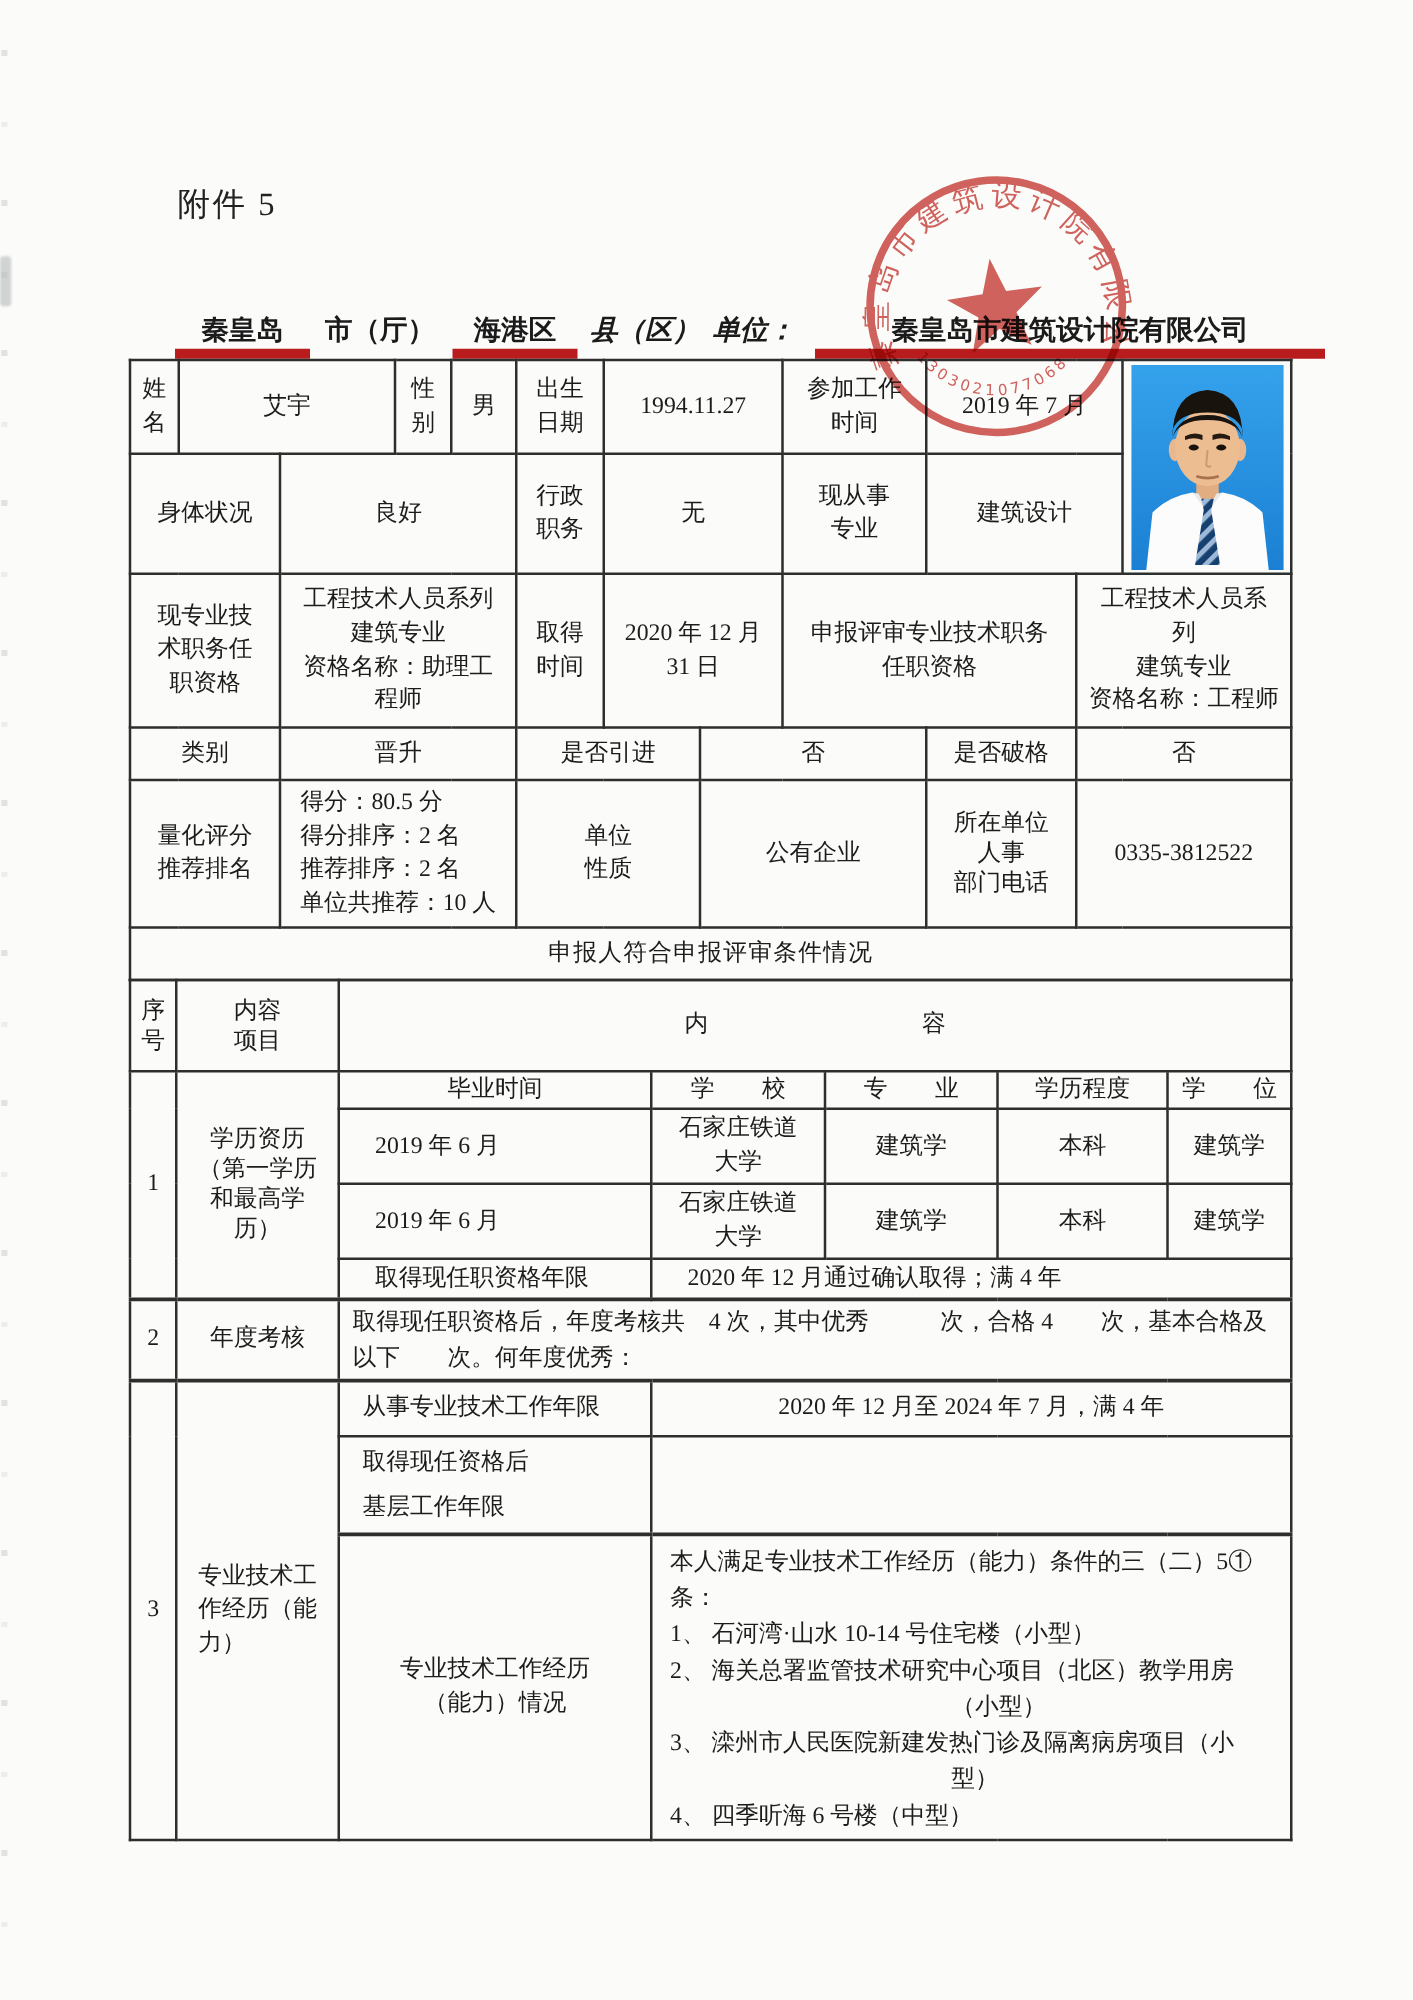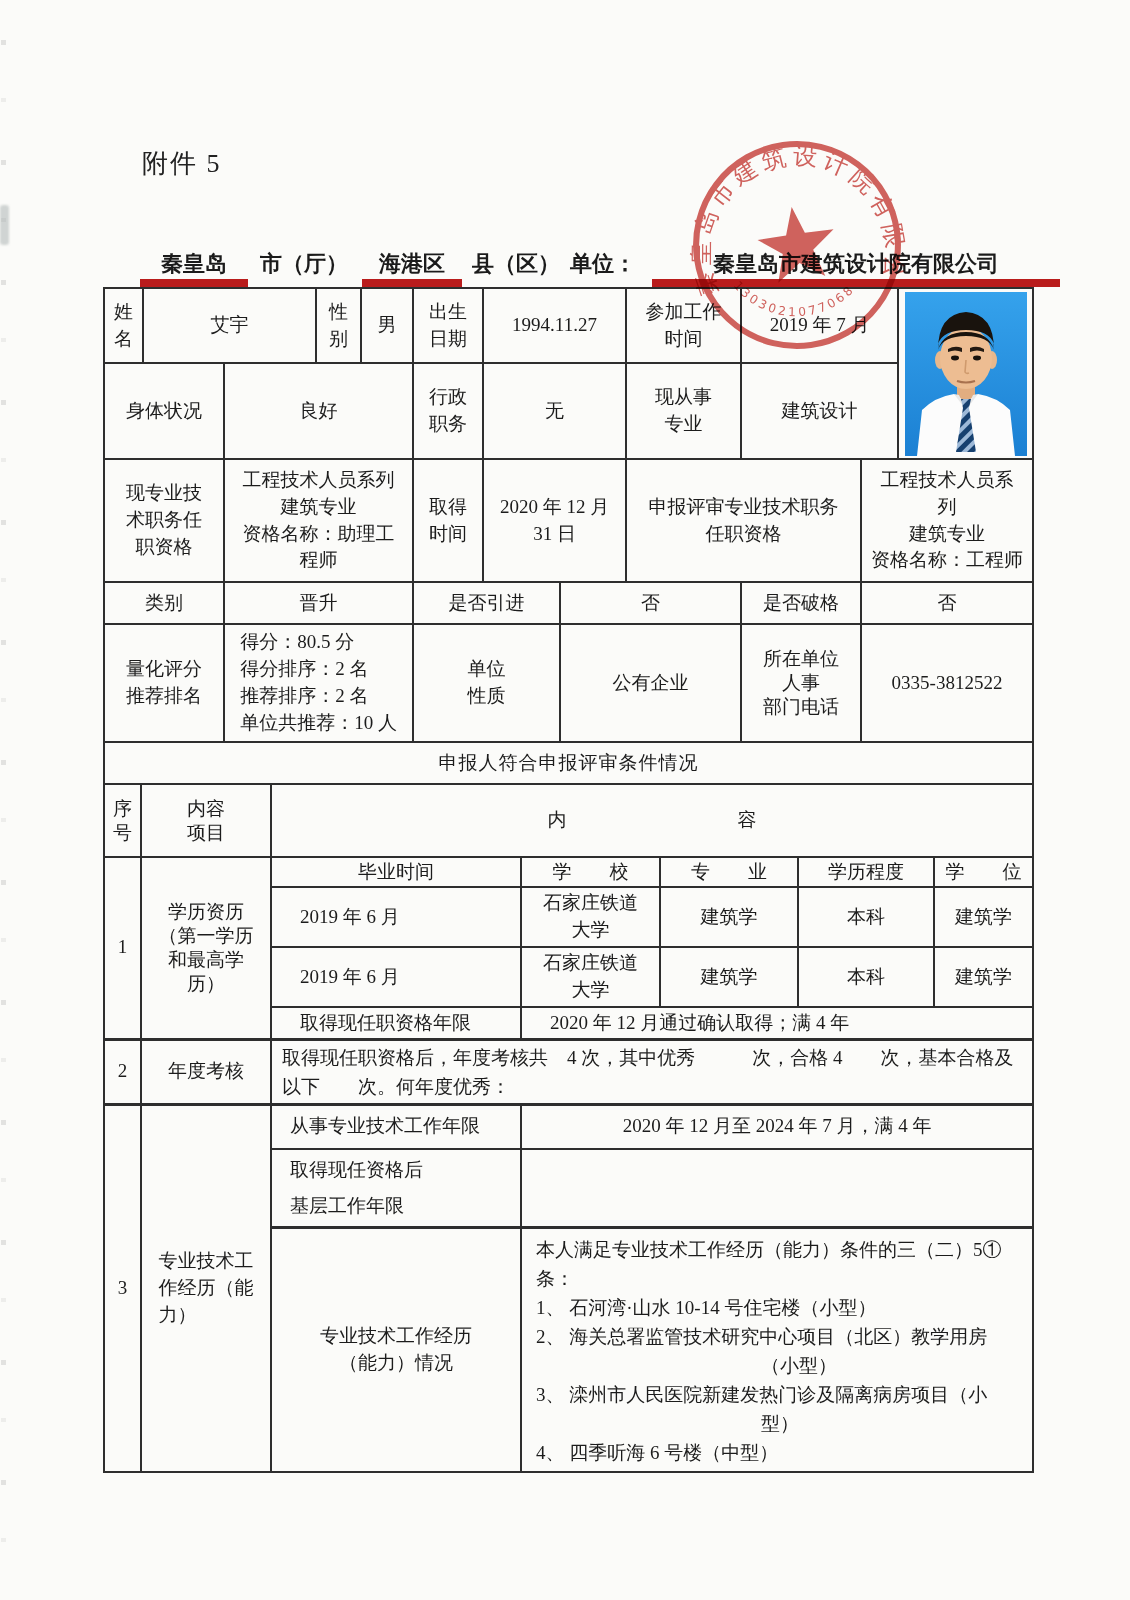--- a/index.html
+++ b/index.html
@@ -29,21 +29,21 @@
   }
   .header-line{
     position:absolute;left:140px;top:249px;white-space:nowrap;
     font-size:22px;font-weight:600;color:#1b1b1b;
   }
   .header-line .uv{border-bottom:8px solid #b91c1c;display:inline-block;text-align:center;}
   .hl-city{min-width:108px;}
   .hl-district{min-width:100px;margin-left:14px;}
   .hl-unit{min-width:372px;margin-left:16px;padding:0 18px;}
   .hl-gap1{margin-left:12px;}
-  .hl-gap2{margin-left:10px;}
+  .hl-gap2{margin-left:10px;font-style:italic;}
 
   .tablewrap{position:absolute;left:103px;top:287px;width:929px;}
   table{border-collapse:collapse;table-layout:fixed;width:929px;}
   td{
     border:2px solid #2e2e2e;
     font-size:19px;line-height:1.42;
     text-align:center;vertical-align:middle;
     padding:2px 4px;overflow:hidden;word-break:break-all;
   }
   .pl{white-space:pre-line;}

